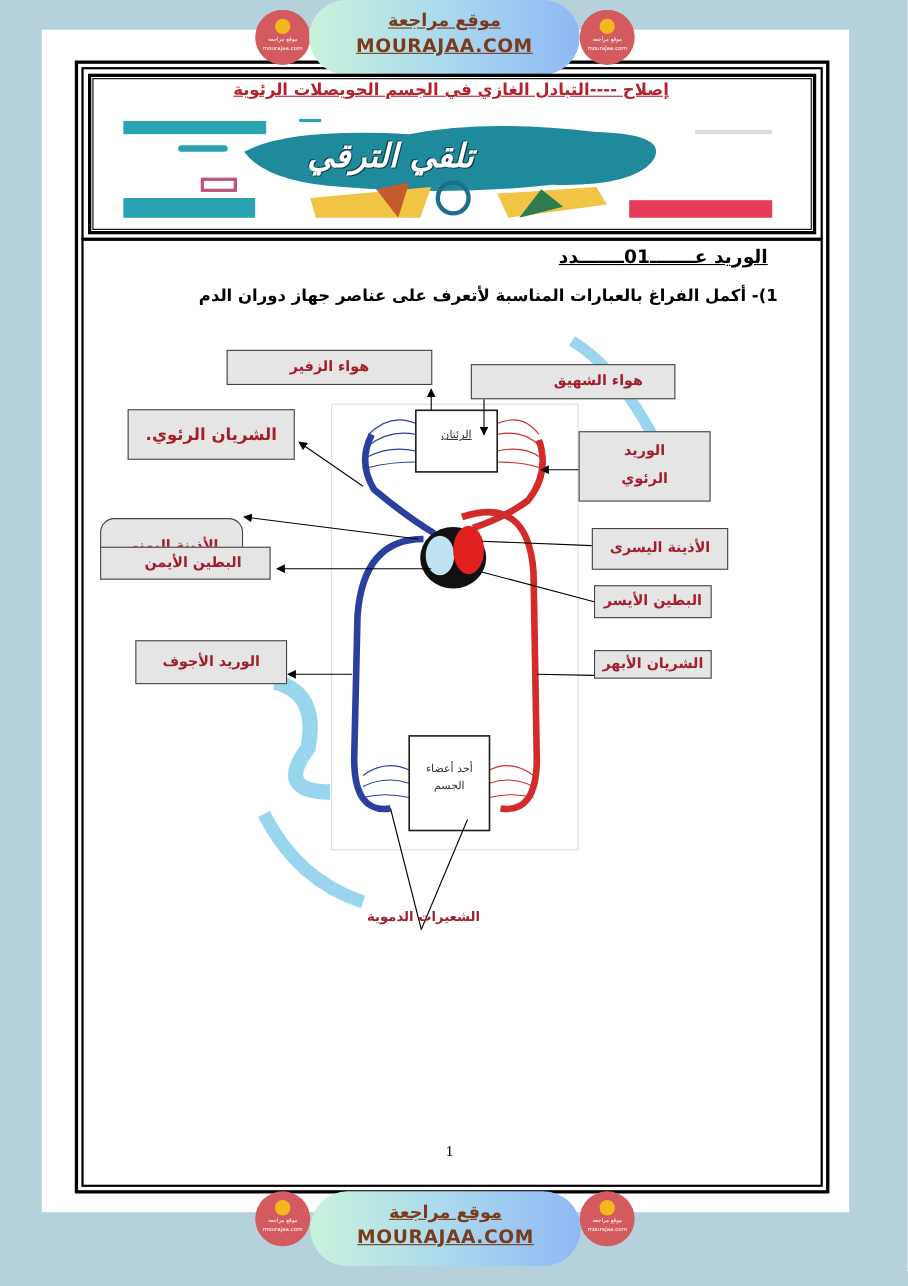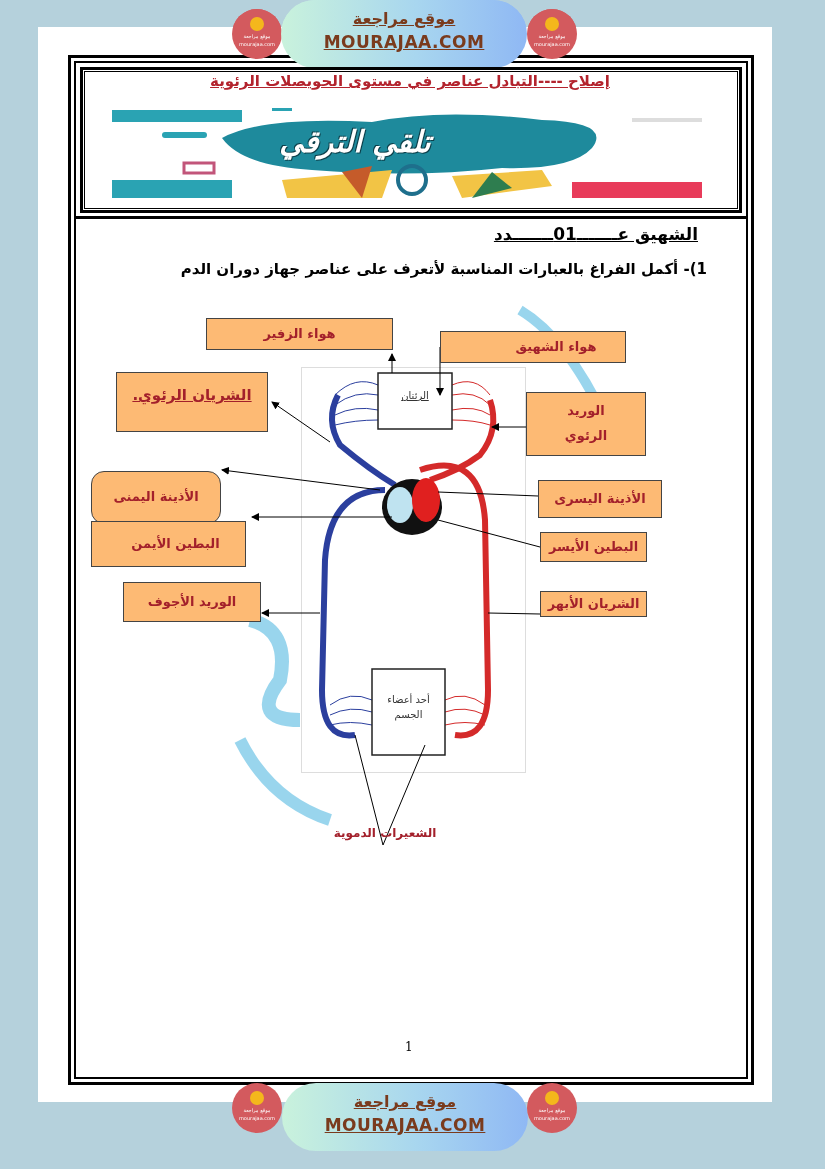--- a/index.html
+++ b/index.html
@@ -10,21 +10,21 @@
   .header-box{position:absolute;left:80px;top:67px;width:662px;height:146px;border:3px solid #000;box-sizing:border-box;}
   .header-box2{position:absolute;left:84px;top:71px;width:654px;height:138px;border:1px solid #000;box-sizing:border-box;}
   .hline{position:absolute;left:74px;top:216px;width:674px;height:3px;background:#000;}
   .lesson-title{position:absolute;left:150px;top:72px;width:520px;text-align:center;direction:rtl;font-family:"DejaVu Sans",sans-serif;font-weight:bold;font-size:15px;color:#b3232d;text-decoration:underline;}
   .banner{position:absolute;left:112px;top:108px;width:600px;height:92px;}
   .banner-text{position:absolute;left:255px;top:124px;width:200px;text-align:center;font-family:"DejaVu Serif",serif;font-style:italic;font-weight:bold;font-size:30px;color:#fff;text-shadow:1px 1px 0 #0d3f4a,-1px -1px 0 #0d3f4a;direction:rtl;}
 
   .ex-title{position:absolute;right:127px;top:224px;font-weight:bold;font-size:17px;direction:rtl;text-decoration:underline;color:#000;}
   .question{position:absolute;right:118px;top:260px;font-weight:bold;font-size:15px;direction:rtl;color:#000;}
 
-  .lbl{position:absolute;border:1px solid #444;background:#fdba74;box-sizing:border-box;display:flex;align-items:center;justify-content:center;color:#a3202b;font-weight:bold;font-size:13px;direction:rtl;text-align:center;line-height:1.9;}
+  .lbl{position:absolute;border:1px solid #444;background:#e5e5e5;box-sizing:border-box;display:flex;align-items:center;justify-content:center;color:#a3202b;font-weight:bold;font-size:13px;direction:rtl;text-align:center;line-height:1.9;}
   .diagram-frame{position:absolute;left:301px;top:367px;width:225px;height:406px;border:1px solid #ddd;box-sizing:border-box;}
   .caption{position:absolute;left:310px;top:826px;width:150px;text-align:center;color:#a3202b;font-weight:bold;font-size:12px;direction:rtl;}
   .page-num{position:absolute;left:405px;top:1040px;font-family:"DejaVu Serif",serif;font-size:12px;color:#000;}
 
   .pill{position:absolute;width:246px;height:68px;border-radius:34px;background:linear-gradient(90deg,#c9f2dc,#a8d6ef 55%,#8fb8f4);text-align:center;box-sizing:border-box;padding-top:8px;}
   .pill .ar{display:block;font-size:16px;font-weight:bold;color:#7a3b1d;direction:rtl;text-decoration:underline;line-height:22px;}
   .pill .en{display:block;font-size:17px;font-weight:bold;color:#7a3b1d;text-decoration:underline;line-height:24px;letter-spacing:0.5px;}
   .badge{position:absolute;width:50px;height:50px;border-radius:50%;background:#d35a5e;text-align:center;box-sizing:border-box;padding-top:8px;}
   .badge .dot{display:block;margin:0 auto;width:14px;height:14px;border-radius:50%;background:#f4b71c;}
   .badge .t{display:block;font-size:5px;color:#fff;line-height:6px;margin-top:2px;}
@@ -61,42 +61,42 @@
   <span class="en">MOURAJAA.COM</span>
 </div>
 <div class="badge" style="left:527px;top:9px;">
   <span class="dot"></span>
   <span class="t">موقع مراجعة</span>
   <span class="t">mourajaa.com</span>
 </div>
 
 <div class="header-box"></div>
 <div class="header-box2"></div>
-<div class="lesson-title">إصلاح ----التبادل عناصر في مستوى الحويصلات الرئوية</div>
+<div class="lesson-title">إصلاح ----التبادل الغازي في الجسم الحويصلات الرئوية</div>
 
 <svg class="banner" viewBox="0 0 600 92" width="600" height="92">
   <rect x="0" y="2" width="130" height="12" fill="#2aa3b3"></rect>
   <rect x="160" y="0" width="20" height="3" fill="#2aa3b3"></rect>
   <path d="M110 30 Q150 8 260 14 Q330 0 430 12 Q500 14 480 40 Q460 62 390 60 Q300 70 200 62 Q130 58 110 30 Z" fill="#1e8a9c"></path>
   <rect x="50" y="24" width="45" height="6" rx="3" fill="#2aa3b3"></rect>
   <rect x="520" y="10" width="70" height="4" fill="#ddd"></rect>
   <rect x="72" y="55" width="30" height="10" fill="#fff" stroke="#c2557a" stroke-width="3"></rect>
   <rect x="0" y="72" width="120" height="18" fill="#2aa3b3"></rect>
   <path d="M170 72 L280 62 L270 90 L175 90 Z" fill="#f2c445"></path>
   <path d="M230 64 L260 58 L250 90 Z" fill="#c55b2a"></path>
   <circle cx="300" cy="72" r="14" fill="none" stroke="#1e6f8c" stroke-width="4"></circle>
   <path d="M340 68 L430 62 L440 78 L350 90 Z" fill="#f2c445"></path>
   <path d="M380 64 L400 80 L360 90 Z" fill="#2e7d4f"></path>
   <rect x="460" y="74" width="130" height="16" fill="#e83b5a"></rect>
 </svg>
 <div class="banner-text">تلقي الترقي</div>
 
 <div class="hline"></div>
 
-<div class="ex-title">الشهيق عـــــــ01ـــــــدد</div>
+<div class="ex-title">الوريد عـــــــ01ـــــــدد</div>
 <div class="question">1)- أكمل الفراغ بالعبارات المناسبة لأتعرف على عناصر جهاز دوران الدم</div>
 
 <svg style="position:absolute;left:210px;top:300px;" width="400" height="560" viewBox="0 0 400 560">
   <path d="M310 10 Q360 40 400 130" stroke="#7fcbe8" stroke-width="10" fill="none" opacity="0.8"></path>
   <path d="M40 320 Q80 330 70 380 Q40 420 90 420" stroke="#7fcbe8" stroke-width="14" fill="none" opacity="0.8"></path>
   <path d="M30 440 Q60 500 120 520" stroke="#7fcbe8" stroke-width="12" fill="none" opacity="0.8"></path>
 </svg>
 
 <div class="diagram-frame"></div>
 
@@ -151,26 +151,26 @@
   <line x1="540" y1="614" x2="488" y2="613" stroke="#000" stroke-width="1"></line>
   <line x1="320" y1="613" x2="262" y2="613" stroke="#000" stroke-width="1" marker-end="url(#ah)"></line>
   <line x1="383" y1="845" x2="355" y2="735" stroke="#000" stroke-width="1"></line>
   <line x1="383" y1="845" x2="425" y2="745" stroke="#000" stroke-width="1"></line>
 </svg>
 
 <div style="position:absolute;left:378px;top:390px;width:74px;text-align:center;font-size:10px;color:#333;direction:rtl;text-decoration:underline;">الرئتان</div>
 <div style="position:absolute;left:380px;top:692px;width:57px;text-align:center;font-size:10px;color:#333;direction:rtl;line-height:15px;">أحد أعضاء الجسم</div>
 
 <div class="lbl" style="left:206px;top:318px;width:187px;height:32px;">هواء الزفير</div>
-<div class="lbl" style="left:440px;top:331px;width:186px;height:32px;padding-left:46px;">هواء الشهيق</div>
-<div class="lbl" style="left:116px;top:372px;width:152px;height:60px;font-size:15px;align-items:flex-start;padding-top:8px;text-decoration:underline;">الشريان الرئوي.</div>
+<div class="lbl" style="left:428px;top:331px;width:186px;height:32px;padding-left:46px;">هواء الشهيق</div>
+<div class="lbl" style="left:116px;top:372px;width:152px;height:46px;font-size:15px;align-items:flex-start;padding-top:8px;">الشريان الرئوي.</div>
 <div class="lbl" style="left:526px;top:392px;width:120px;height:64px;padding:0 36px;">الوريد الرئوي</div>
 <div class="lbl" style="left:91px;top:471px;width:130px;height:53px;border-radius:13px;">الأذينة اليمنى</div>
 <div class="lbl" style="left:538px;top:480px;width:124px;height:38px;">الأذينة اليسرى</div>
-<div class="lbl" style="left:91px;top:521px;width:155px;height:46px;padding-left:14px;">البطين الأيمن</div>
+<div class="lbl" style="left:91px;top:497px;width:155px;height:30px;padding-left:14px;">البطين الأيمن</div>
 <div class="lbl" style="left:540px;top:532px;width:107px;height:30px;">البطين الأيسر</div>
 <div class="lbl" style="left:123px;top:582px;width:138px;height:40px;">الوريد الأجوف</div>
 <div class="lbl" style="left:540px;top:591px;width:107px;height:26px;">الشريان الأبهر</div>
 
 <div class="caption">الشعيرات الدموية</div>
 
 <div class="page-num">1</div>
 
 <div class="badge" style="left:232px;top:1083px;">
   <span class="dot"></span>

